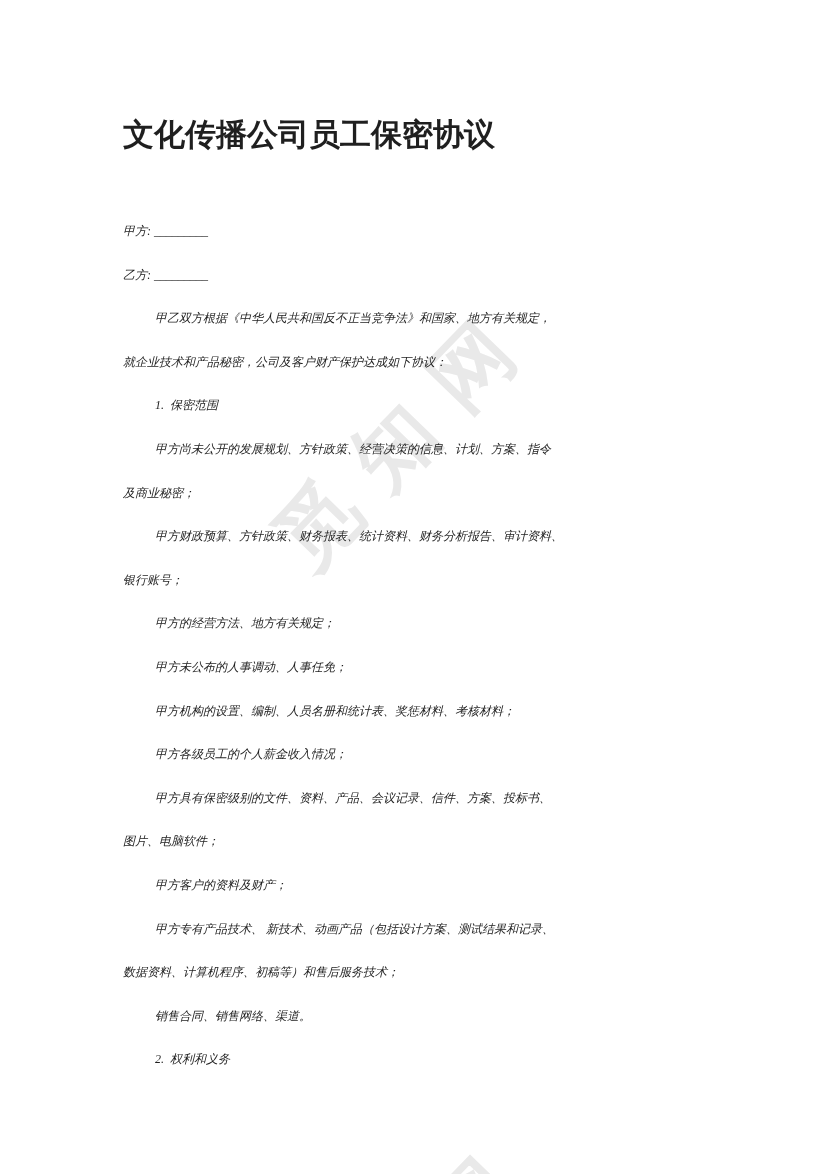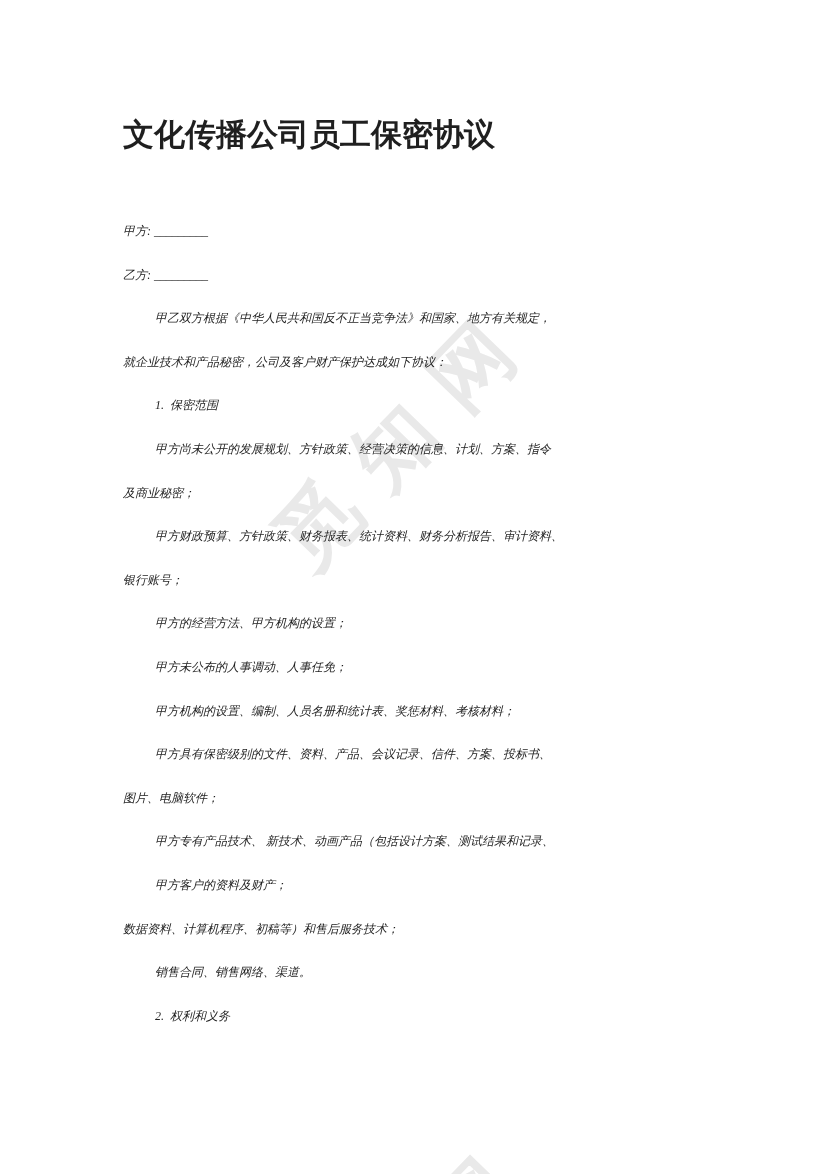--- a/index.html
+++ b/index.html
@@ -65,25 +65,26 @@
     <div class="doc-body">
         <div class="doc-line">甲方: _________</div>
         <div class="doc-line">乙方: _________</div>
         <div class="doc-line indent">甲乙双方根据《中华人民共和国反不正当竞争法》和国家、地方有关规定，</div>
         <div class="doc-line">就企业技术和产品秘密，公司及客户财产保护达成如下协议：</div>
         <div class="doc-line indent">1.  保密范围</div>
         <div class="doc-line indent">甲方尚未公开的发展规划、方针政策、经营决策的信息、计划、方案、指令</div>
         <div class="doc-line">及商业秘密；</div>
         <div class="doc-line indent">甲方财政预算、方针政策、财务报表、统计资料、财务分析报告、审计资料、</div>
         <div class="doc-line">银行账号；</div>
-        <div class="doc-line indent">甲方的经营方法、甲方机构的设置；</div>
+        <div class="doc-line indent">甲方的经营方法、地方有关规定；</div>
         <div class="doc-line indent">甲方未公布的人事调动、人事任免；</div>
         <div class="doc-line indent">甲方机构的设置、编制、人员名册和统计表、奖惩材料、考核材料；</div>
+        <div class="doc-line indent">甲方各级员工的个人薪金收入情况；</div>
         <div class="doc-line indent">甲方具有保密级别的文件、资料、产品、会议记录、信件、方案、投标书、</div>
         <div class="doc-line">图片、电脑软件；</div>
+        <div class="doc-line indent">甲方客户的资料及财产；</div>
         <div class="doc-line indent">甲方专有产品技术、 新技术、动画产品（包括设计方案、测试结果和记录、</div>
-        <div class="doc-line indent">甲方客户的资料及财产；</div>
         <div class="doc-line">数据资料、计算机程序、初稿等）和售后服务技术；</div>
         <div class="doc-line indent">销售合同、销售网络、渠道。</div>
         <div class="doc-line indent">2.  权利和义务</div>
       </div>
   </div>
 </div>
 
 </body></html>

